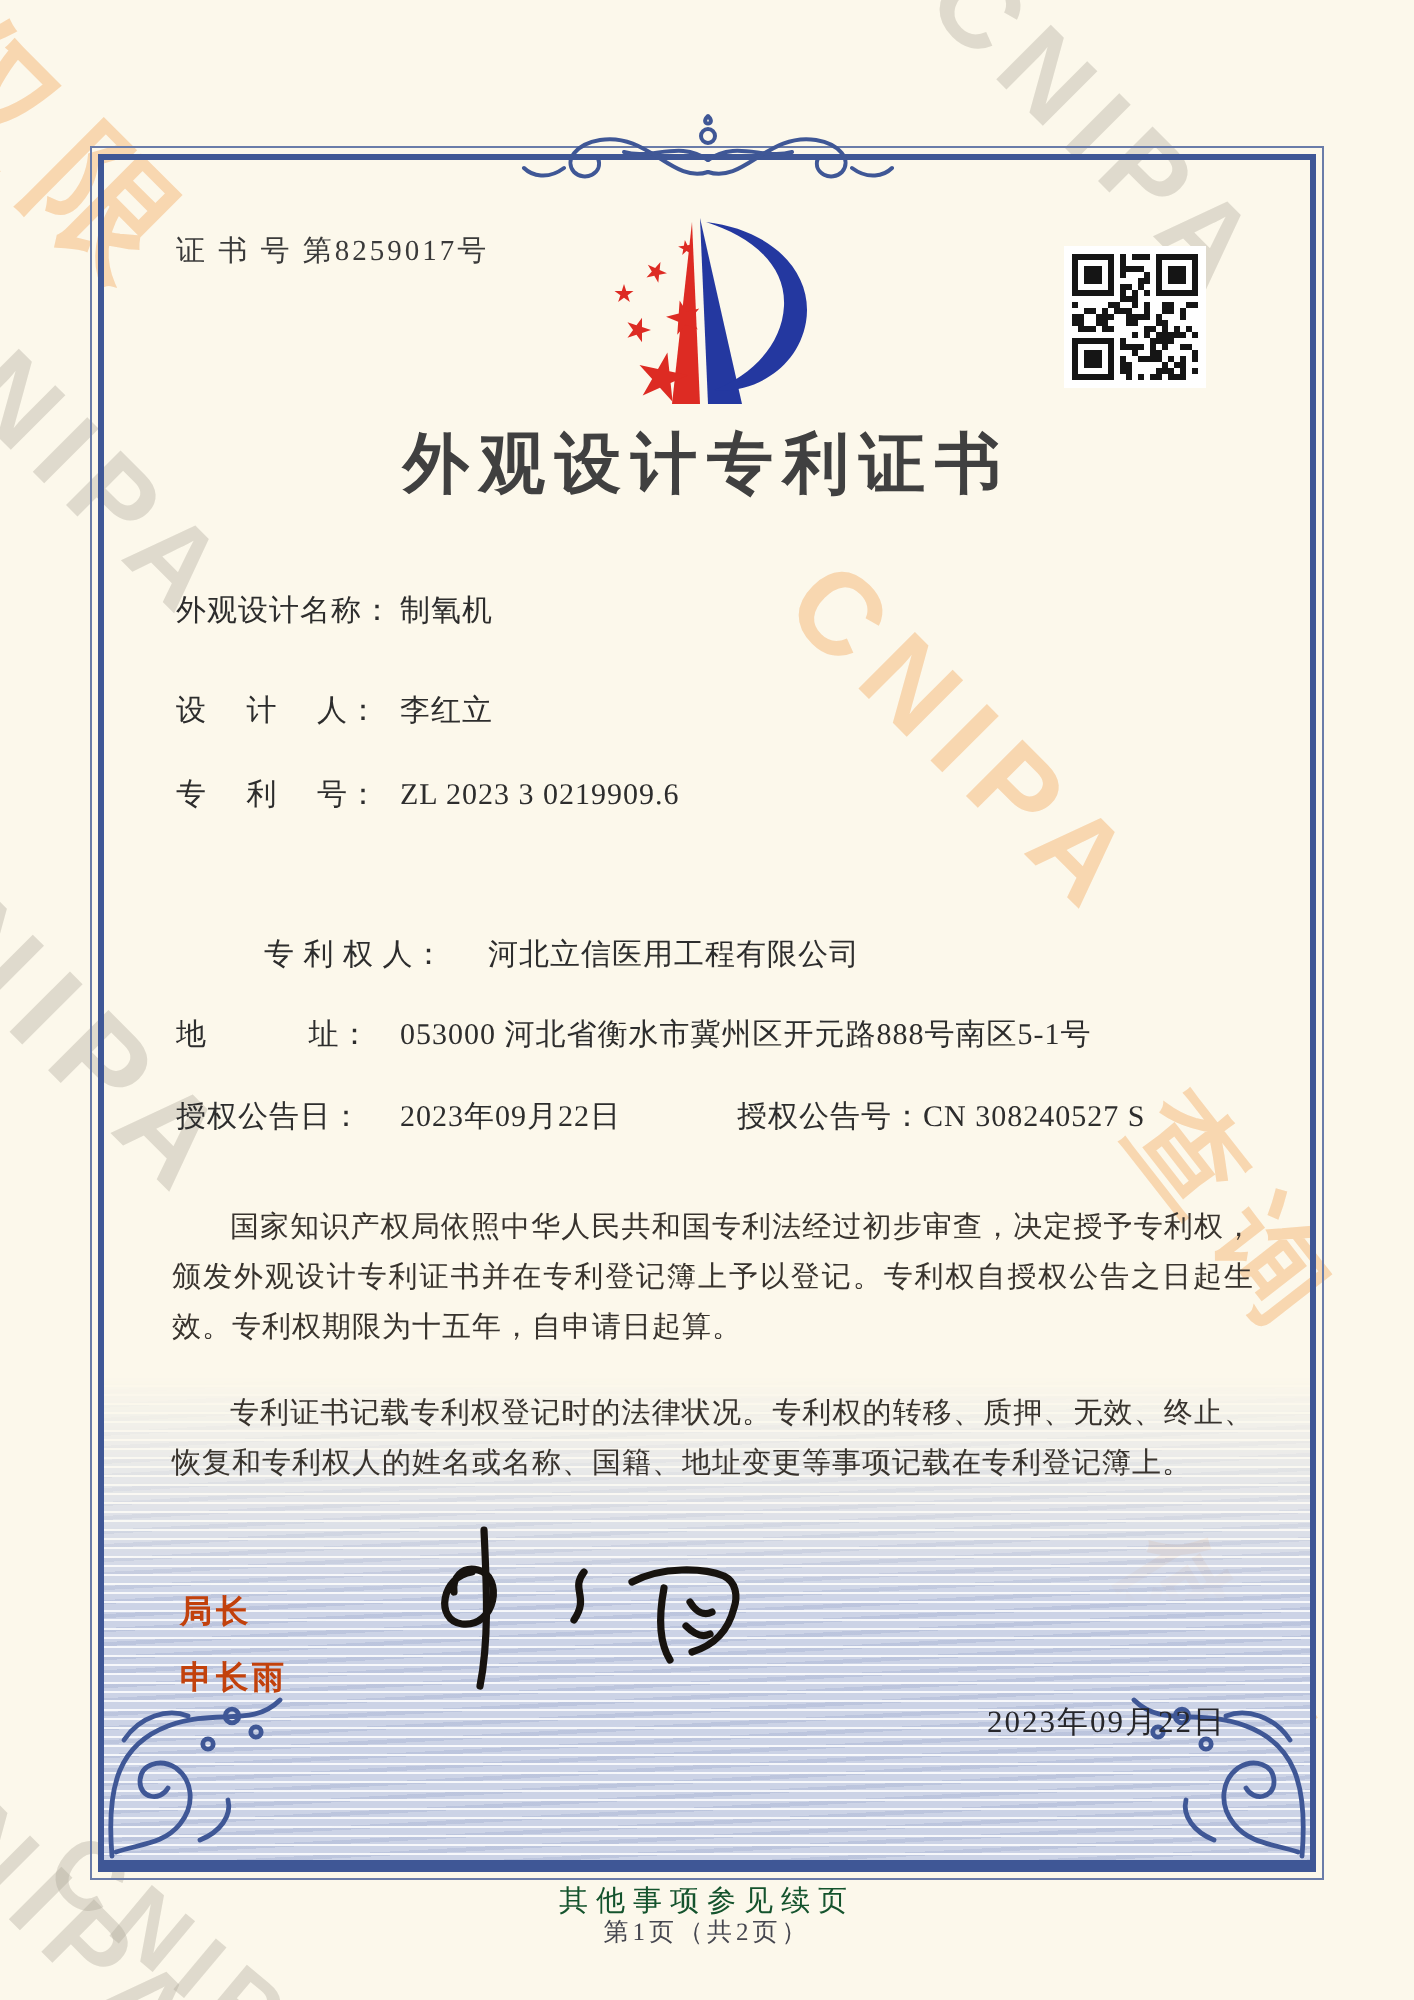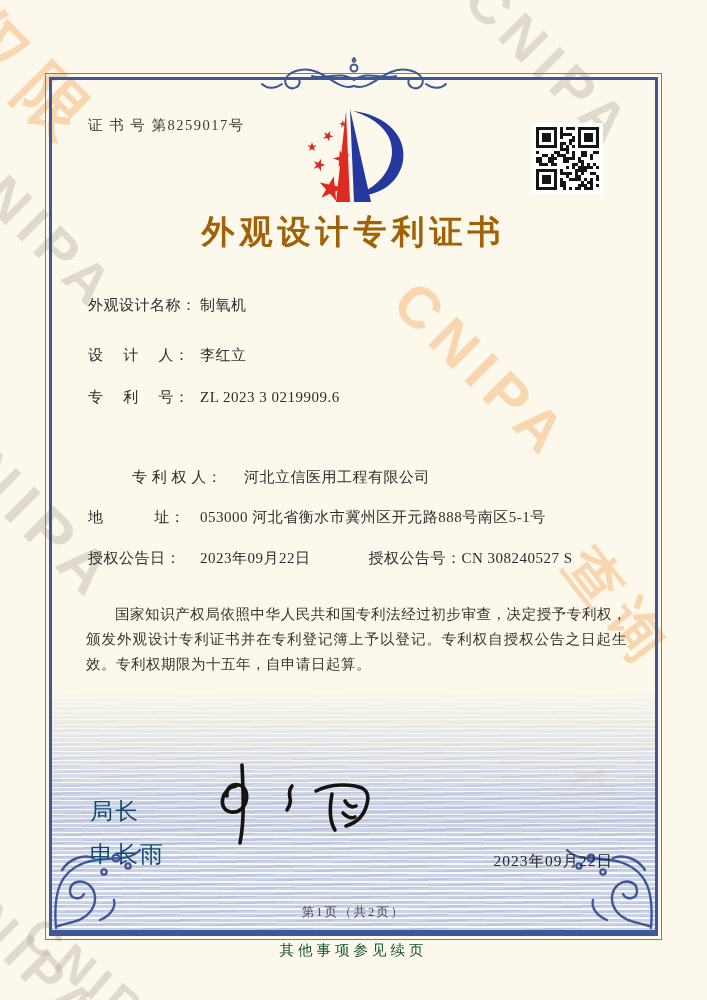--- a/index.html
+++ b/index.html
@@ -42,35 +42,35 @@
   .orn{position:absolute; z-index:3; pointer-events:none;}
   .orn-top{left:50%; top:50px; transform:translateX(-50%);}
   .orn-corner-left{left:50px; top:830px;}
   .orn-corner-right{right:50px; top:830px; transform:scaleX(-1);}
   
   .content{position:absolute; inset:0; z-index:5;}
   .cert-no{position:absolute; left:88px; top:116px; font-size:14.5px; letter-spacing:1.5px; color:#3a3a3a;}
   .logo{position:absolute; left:291px; top:99px;}
   .qr{position:absolute; left:532px; top:123px; background:#fff; padding:2px;}
   .title{position:absolute; left:0; right:0; top:210px; text-align:center;
-    font-size:33px; font-weight:bold; letter-spacing:5px; color:#a16207;}
+    font-size:33px; font-weight:bold; letter-spacing:5px; color:#404040;}
   .field-row{position:absolute; left:88px; right:66px; font-size:15px; color:#2d2d2d; white-space:nowrap;}
   .field-row .lbl{display:inline-block; min-width:112px; letter-spacing:0.5px;}
   .field-row .val{letter-spacing:0.5px;}
   .r0{top:296px;} .r1{top:346px;} .r2{top:388px;} .r3{top:429px;}
   .r4{top:468px;margin-left:44px;} .r5{top:508px;} .r6{top:549px;}
   .pair2{margin-left:58px;}
   .paragraphs{position:absolute; left:86px; right:80px; top:584px;
     font-size:14.5px; line-height:25px; color:#38332e; text-align:justify; letter-spacing:0.5px;}
   .paragraphs p{margin:18px 0 5px 0; text-indent:2em;}
-  .signer{position:absolute; left:90px; top:796px; font-size:23px; letter-spacing:2px; color:#0c4a6e;}
+  .signer{position:absolute; left:90px; top:796px; font-size:16px; letter-spacing:2px; color:#c2410c;font-weight:bold;}
   .signer .name{display:block; margin-top:12px;}
   .signature{position:absolute; left:196px; top:760px;}
   .issue-date{position:absolute; right:94px; top:851px; font-size:15.5px; letter-spacing:1px; color:#26262a;}
-  .page-indicator{position:absolute; left:0; right:0; top:904px; text-align:center;
+  .page-indicator{position:absolute; left:0; right:0; top:958px; text-align:center;
     font-size:12.5px; letter-spacing:2px; color:#45464f;}
   .footer-note{position:absolute; left:0; right:0; top:941px; text-align:center;
     font-size:14.5px; letter-spacing:4px; color:#14532d;}
 </style>
 </head>
 <body>
 
 <div class="page">
 
   <div class="wm-layer">
@@ -295,20 +295,21 @@
     </div>
     <div class="field-row r5">
       <span class="lbl">地　　　 址：</span><span class="val">053000 河北省衡水市冀州区开元路888号南区5-1号</span>
     </div>
     <div class="field-row r6">
       <span class="lbl">授权公告日：</span><span class="val">2023年09月22日</span><span class="pair2"><span class="lbl" style="min-width:0;">授权公告号：</span><span class="val">CN 308240527 S</span></span>
     </div>
 
     <div class="paragraphs">
       <p>国家知识产权局依照中华人民共和国专利法经过初步审查，决定授予专利权，颁发外观设计专利证书并在专利登记簿上予以登记。专利权自授权公告之日起生效。专利权期限为十五年，自申请日起算。</p>
+      <p>专利证书记载专利权登记时的法律状况。专利权的转移、质押、无效、终止、恢复和专利权人的姓名或名称、国籍、地址变更等事项记载在专利登记簿上。</p>
     </div>
 
     <div class="signer">
       <span>局长</span>
       <span class="name">申长雨</span>
     </div>
 
     <svg class="signature" width="200" height="88" viewBox="0 0 200 88">
       <g fill="none" stroke="#17130f" stroke-width="3.6" stroke-linecap="round" stroke-linejoin="round">
         <path d="M40,26 C25,28 21,50 35,52 C52,54 56,28 43,25 C35,23 30,29 31,36"></path>

